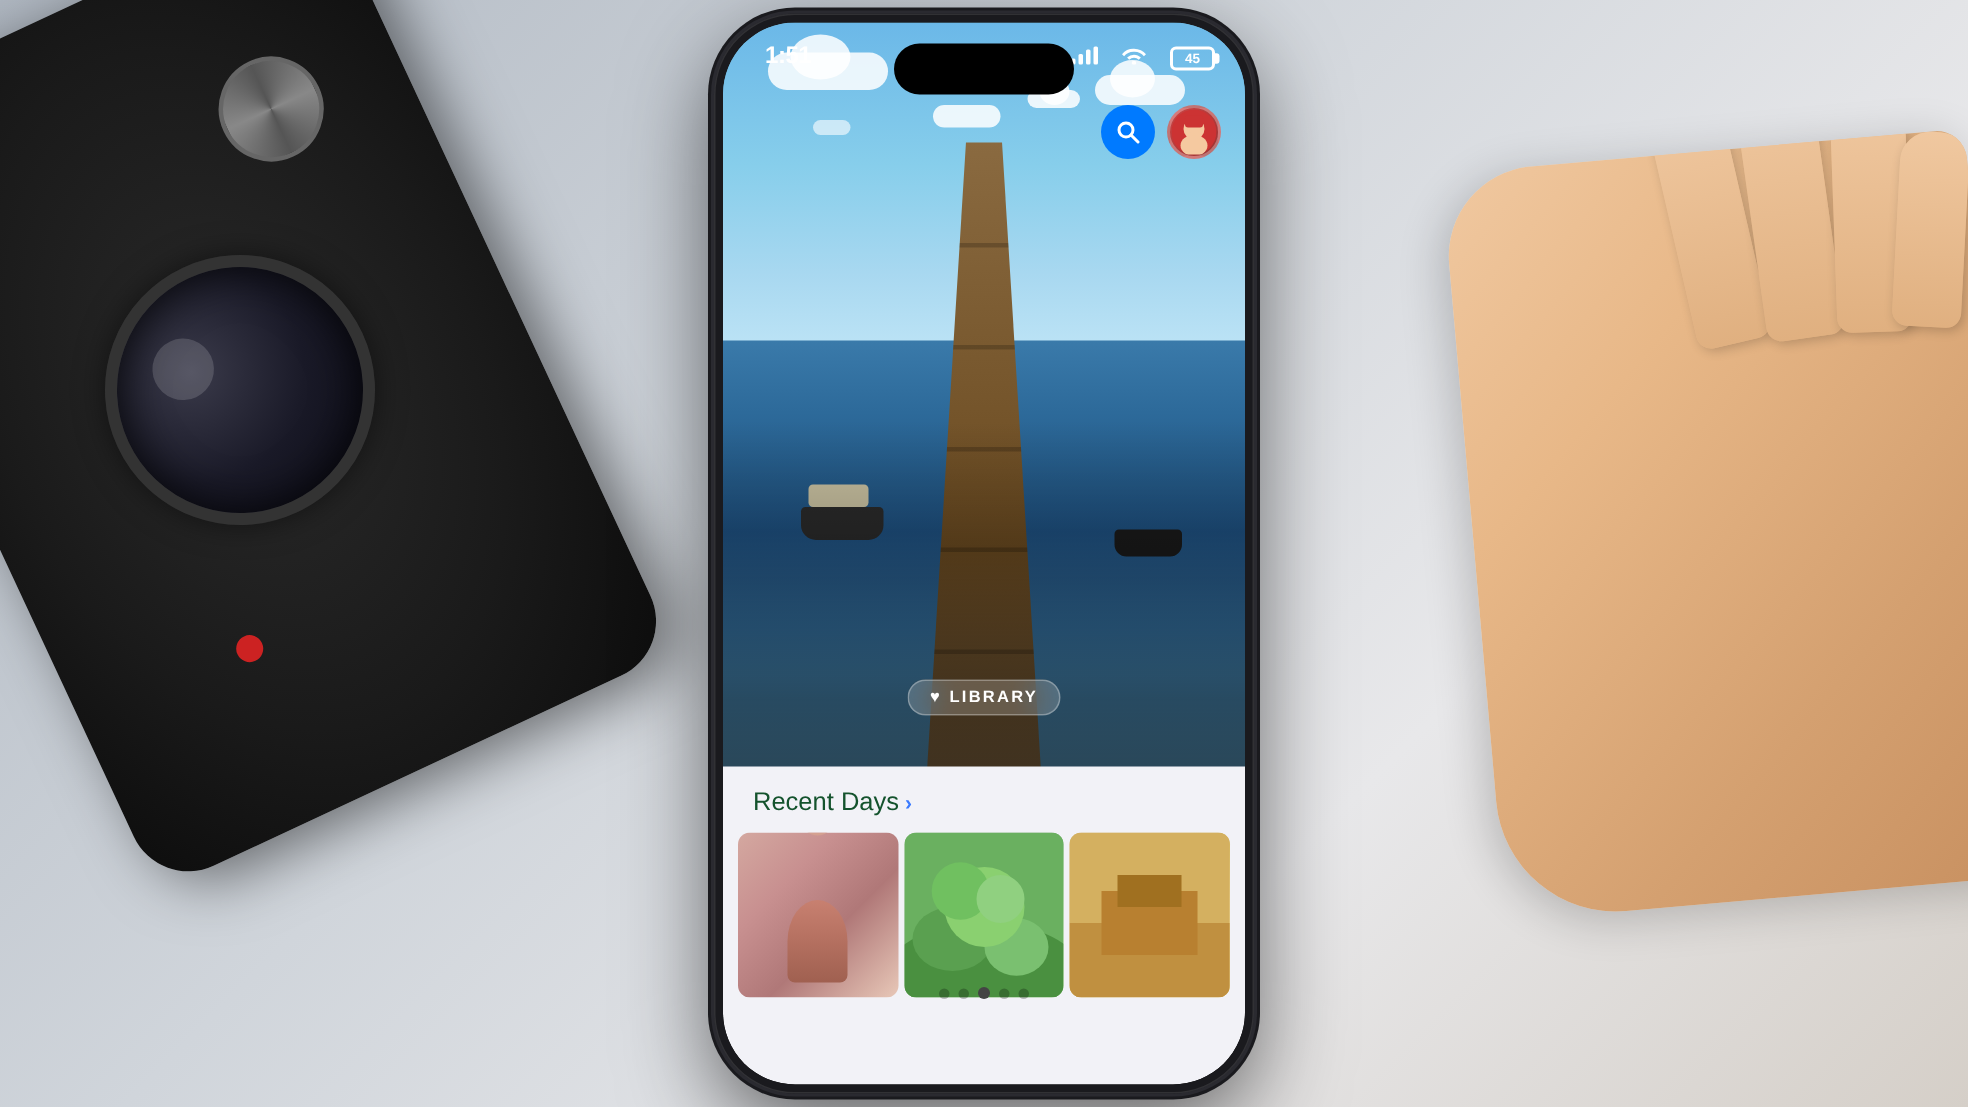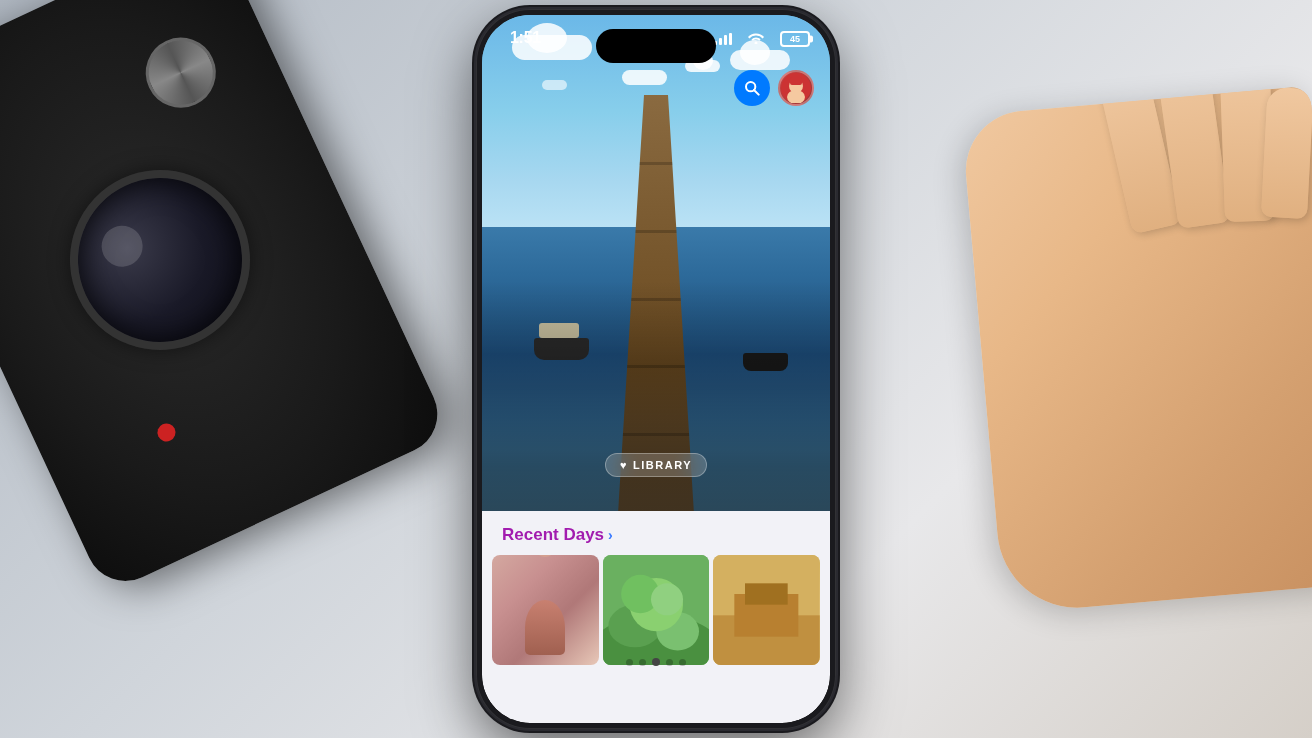--- a/index.html
+++ b/index.html
@@ -191,21 +191,20 @@
 
     .status-time {
       color: white;
       font-size: 16px;
       font-weight: 600;
       letter-spacing: -0.3px;
     }
 
     .status-icons {
       display: flex;
-      align-items: center;
       gap: 16px;
       margin-top: 2px;
     }
 
     .signal-bars {
       display: flex;
       align-items: flex-end;
       gap: 2px;
       height: 12px;
     }
@@ -484,22 +483,22 @@
     }
 
     .recent-days-header {
       display: flex;
       align-items: center;
       padding: 0 20px 10px;
     }
 
     .recent-days-title {
       font-size: 17px;
-      font-weight: 700;
-      color: #a21caf;
+      font-weight: 400;
+      color: #14532d;
     }
 
     .chevron-right {
       color: #3a7aff;
       font-size: 14px;
       margin-left: 4px;
       font-weight: 600;
     }
 
     .thumbnails-row {

